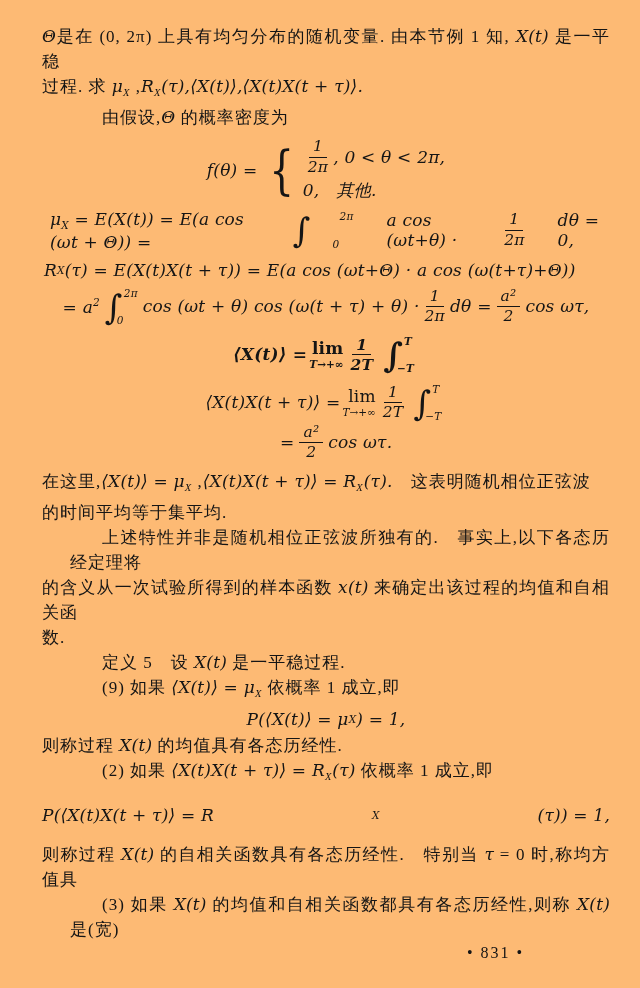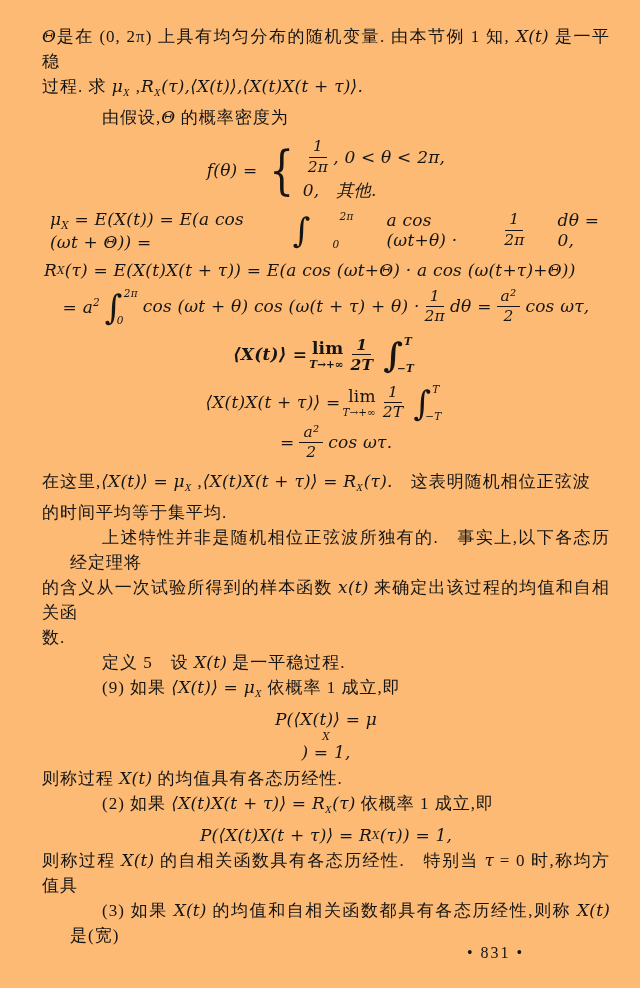--- a/index.html
+++ b/index.html
@@ -151,28 +151,28 @@
   </div>
 
   <div class="ln"><span>在这里,</span><span class="it">⟨X(t)⟩ = μ</span><sub>X</sub><span> ,</span><span class="it">⟨X(t)X(t + τ)⟩ = R</span><sub>X</sub><span class="it">(τ).</span><span>　这表明随机相位正弦波</span></div>
   <div class="ln"><span>的时间平均等于集平均.</span></div>
   <div class="ln ind"><span>上述特性并非是随机相位正弦波所独有的.　事实上,以下各态历经定理将</span></div>
   <div class="ln"><span>的含义从一次试验所得到的样本函数 </span><span class="it">x(t)</span><span> 来确定出该过程的均值和自相关函</span></div>
   <div class="ln"><span>数.</span></div>
 
   <div class="ln ind"><span class="tb">定义 5</span><span>　设 </span><span class="it">X(t)</span><span> 是一平稳过程.</span></div>
   <div class="ln ind"><span>(9) 如果 </span><span class="it">⟨X(t)⟩ = μ</span><sub>X</sub><span>  依概率 1 成立,即</span></div>
-  <div class="fx" style="margin:3px 0;flex-direction:column;">
+  <div class="fx" style="margin:3px 0;">
       <span class="it">P(⟨X(t)⟩ = μ</span>
       <sub>X</sub>
       <span class="it">) = 1,</span>
     </div>
   <div class="ln"><span>则称过程 </span><span class="it">X(t)</span><span> 的</span><span class="tb">均值具有各态历经性</span><span>.</span></div>
   <div class="ln ind"><span>(2) 如果 </span><span class="it">⟨X(t)X(t + τ)⟩ = R</span><sub>X</sub><span class="it">(τ)</span><span>  依概率 1 成立,即</span></div>
-  <div class="fx" style="margin:3px 0;">
+  <div class="fx" style="margin:16px 0;justify-content:space-between;">
       <span class="it">P(⟨X(t)X(t + τ)⟩ = R</span>
       <sub>X</sub>
       <span class="it">(τ)) = 1,</span>
     </div>
   <div class="ln"><span>则称过程 </span><span class="it">X(t)</span><span> 的</span><span class="tb">自相关函数具有各态历经性</span><span>.　特别当 </span><span class="it">τ</span><span> = 0 时,称</span><span class="tb">均方值具</span></div>
   <div class="ln ind"><span>(3) 如果 </span><span class="it">X(t)</span><span> 的均值和自相关函数都具有各态历经性,则称 </span><span class="it">X(t)</span><span> 是(宽)</span></div>
   <div class="ln"></div>
 
   <div class="pagenum">• 831 •</div>
 </div>

